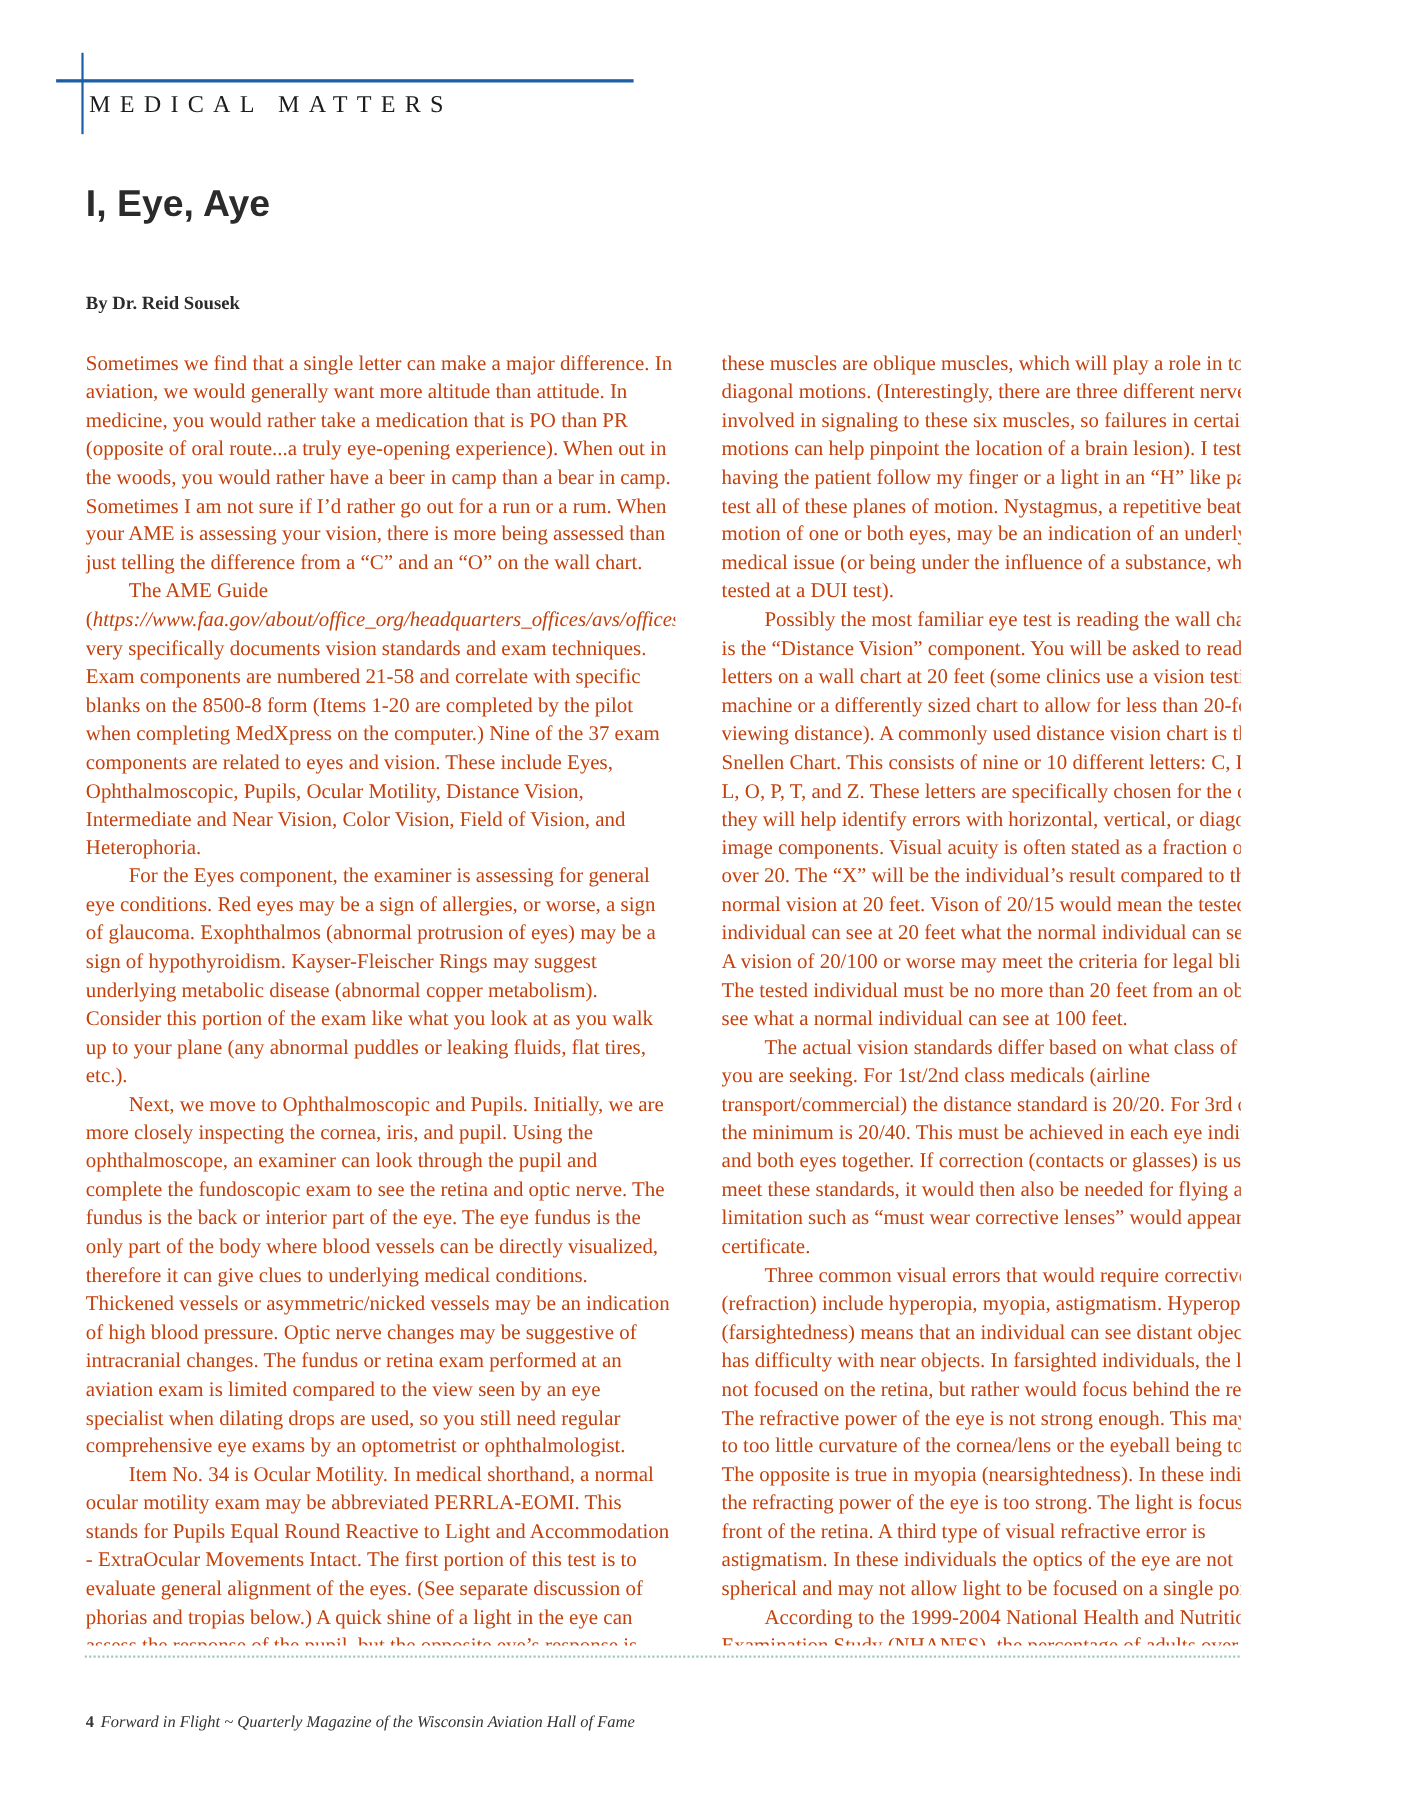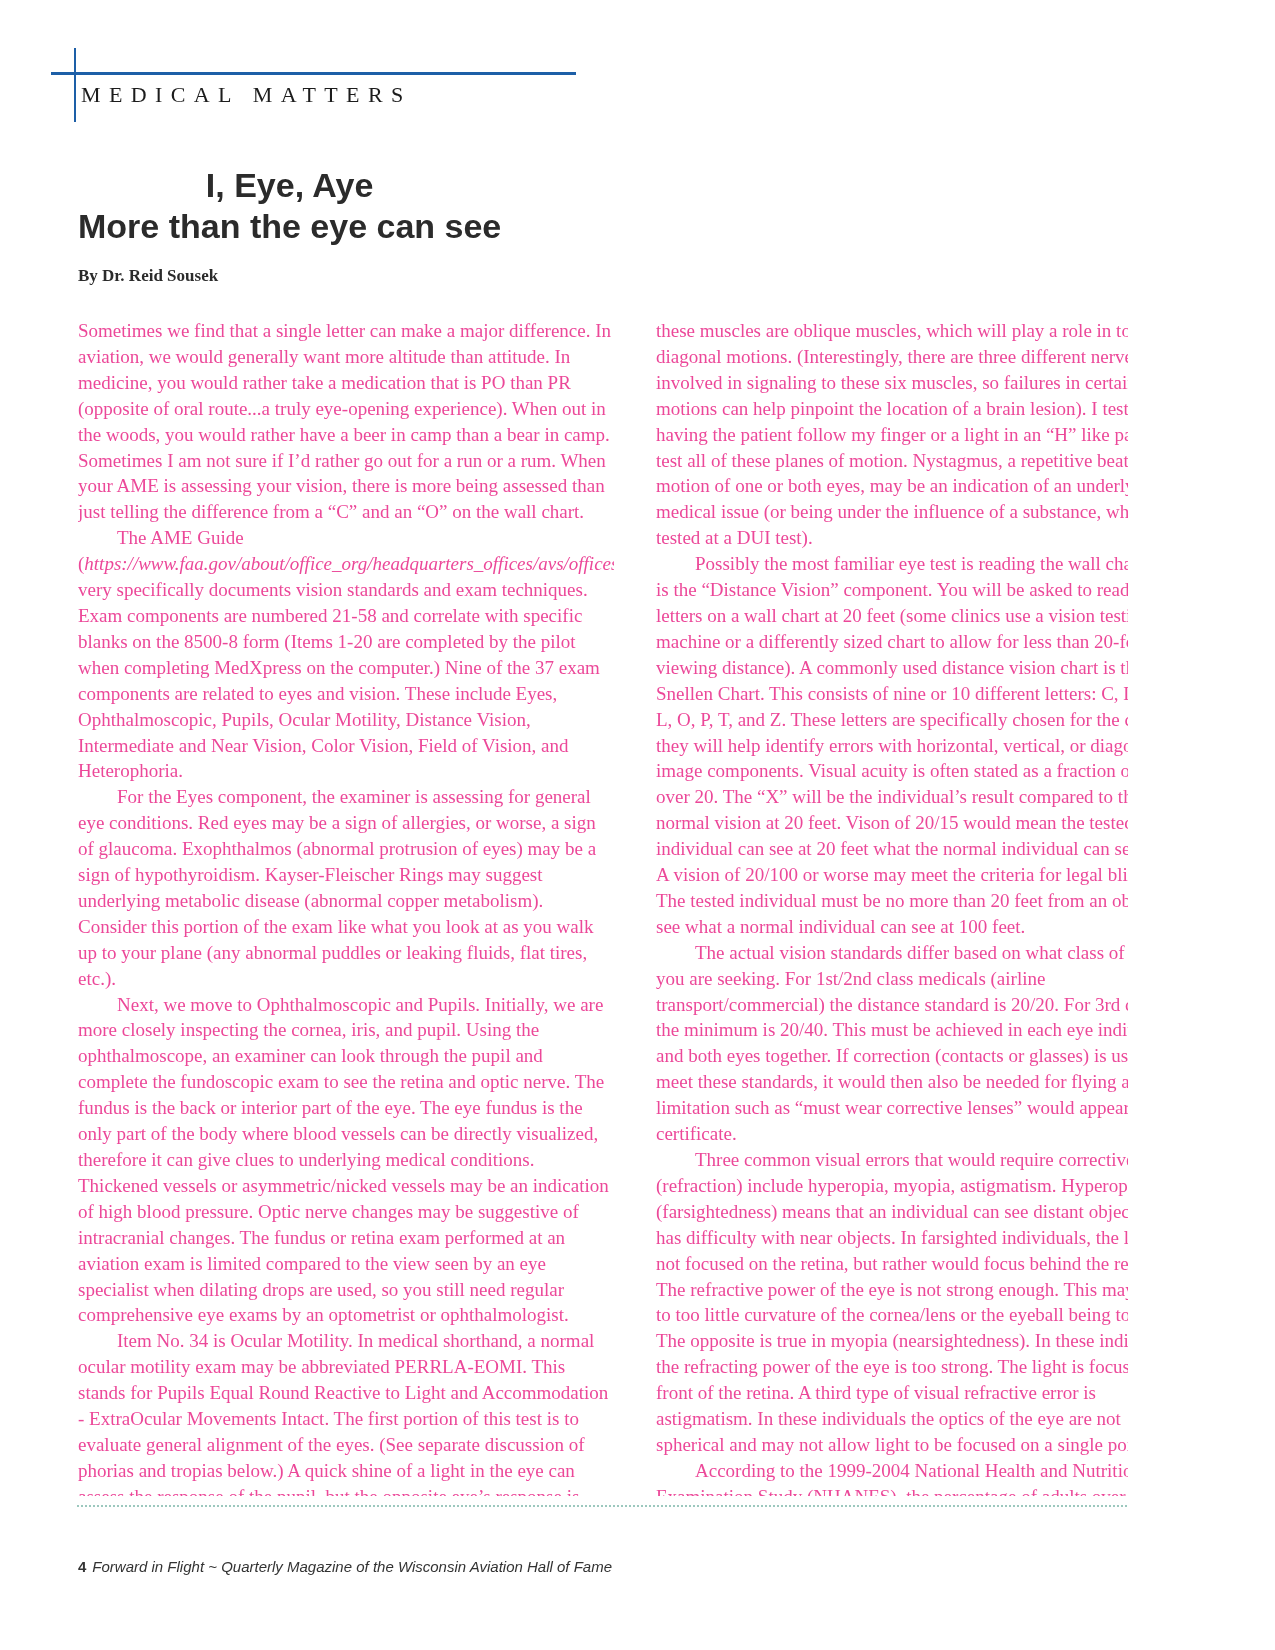--- a/index.html
+++ b/index.html
@@ -64,52 +64,52 @@
   }
   .col {
     width: 536px;
     overflow: hidden;
   }
   .para {
     margin: 0;
     font-size: 19px;
     line-height: 25.9px;
     text-align: left;
-    color: #ec4899;
+    color: #c2410c;
   }
   .para.indent { text-indent: 39px; }
   .para em { font-style: italic; }
   
   .footer-rule {
     position: absolute;
     left: 77px; top: 1505px;
     width: 1126px; height: 0;
     border-top: 2px dotted #9cc8be;
   }
   .footer-text {
     position: absolute;
     left: 78px; top: 1558px;
-    font-family: Liberation Sans, sans-serif;
+    font-family: Liberation Serif, serif;
     font-size: 15px;
     color: #333333;
     white-space: nowrap;
   }
   .footer-text .pagenum { font-weight: bold; font-style: normal; margin-right: 6px; }
   .footer-text .mag { font-style: italic; }
 </style>
 </head>
 <body>
 
 <div class="page">
 
   <div class="rule-v"></div>
   <div class="rule-h"></div>
   <div class="section-label">MEDICAL MATTERS</div>
 
-  <h1 class="title"><span>I, Eye, Aye</span><br><span>More than the eye can see</span></h1>
+  <h1 class="title"><span>I, Eye, Aye</span><br></h1>
 
   <div class="byline">By Dr. Reid Sousek</div>
 
   <div class="columns">
     <div class="col" id="col-left">
         <p class="para"><span>Sometimes we find that a single letter can make a major difference. In aviation, we would generally want more altitude than attitude. In medicine, you would rather take a medication that is PO than PR (opposite of oral route...a truly eye-opening experience). When out in the woods, you would rather have a beer in camp than a bear in camp. Sometimes I am not sure if I’d rather go out for a run or a rum. When your AME is assessing your vision, there is more being assessed than just telling the difference from a “C” and an “O” on the wall chart.</span></p>
         <p class="para indent"><span>The AME Guide (</span><em>https://www.faa.gov/about/office_org/headquarters_offices/avs/offices/aam/ame/guide/</em><span>) very specifically documents vision standards and exam techniques. Exam components are numbered 21-58 and correlate with specific blanks on the 8500-8 form (Items 1-20 are completed by the pilot when completing MedXpress on the computer.) Nine of the 37 exam components are related to eyes and vision. These include Eyes, Ophthalmoscopic, Pupils, Ocular Motility, Distance Vision, Intermediate and Near Vision, Color Vision, Field of Vision, and Heterophoria.</span></p>
         <p class="para indent"><span>For the Eyes component, the examiner is assessing for general eye conditions. Red eyes may be a sign of allergies, or worse, a sign of glaucoma. Exophthalmos (abnormal protrusion of eyes) may be a sign of hypothyroidism. Kayser-Fleischer Rings may suggest underlying metabolic disease (abnormal copper metabolism). Consider this portion of the exam like what you look at as you walk up to your plane (any abnormal puddles or leaking fluids, flat tires, etc.).</span></p>
         <p class="para indent"><span>Next, we move to Ophthalmoscopic and Pupils. Initially, we are more closely inspecting the cornea, iris, and pupil. Using the ophthalmoscope, an examiner can look through the pupil and complete the fundoscopic exam to see the retina and optic nerve. The fundus is the back or interior part of the eye. The eye fundus is the only part of the body where blood vessels can be directly visualized, therefore it can give clues to underlying medical conditions. Thickened vessels or asymmetric/nicked vessels may be an indication of high blood pressure. Optic nerve changes may be suggestive of intracranial changes. The fundus or retina exam performed at an aviation exam is limited compared to the view seen by an eye specialist when dilating drops are used, so you still need regular comprehensive eye exams by an optometrist or ophthalmologist.</span></p>
         <p class="para indent"><span>Item No. 34 is Ocular Motility. In medical shorthand, a normal ocular motility exam may be abbreviated PERRLA-EOMI. This stands for Pupils Equal Round Reactive to Light and Accommodation - ExtraOcular Movements Intact. The first portion of this test is to evaluate general alignment of the eyes. (See separate discussion of phorias and tropias below.) A quick shine of a light in the eye can assess the response of the pupil, but the opposite eye’s response is also evaluated. Accommodation is assessed as the eyes focus on a very near object and the pupil changes size. The motion of the eyes is controlled by six muscles that move in a coordinated fashion to align the eye during different directional gaze. Four of these muscles are aligned essentially on the “N, S, E, W” quadrants of the eye. Two of</span></p>

